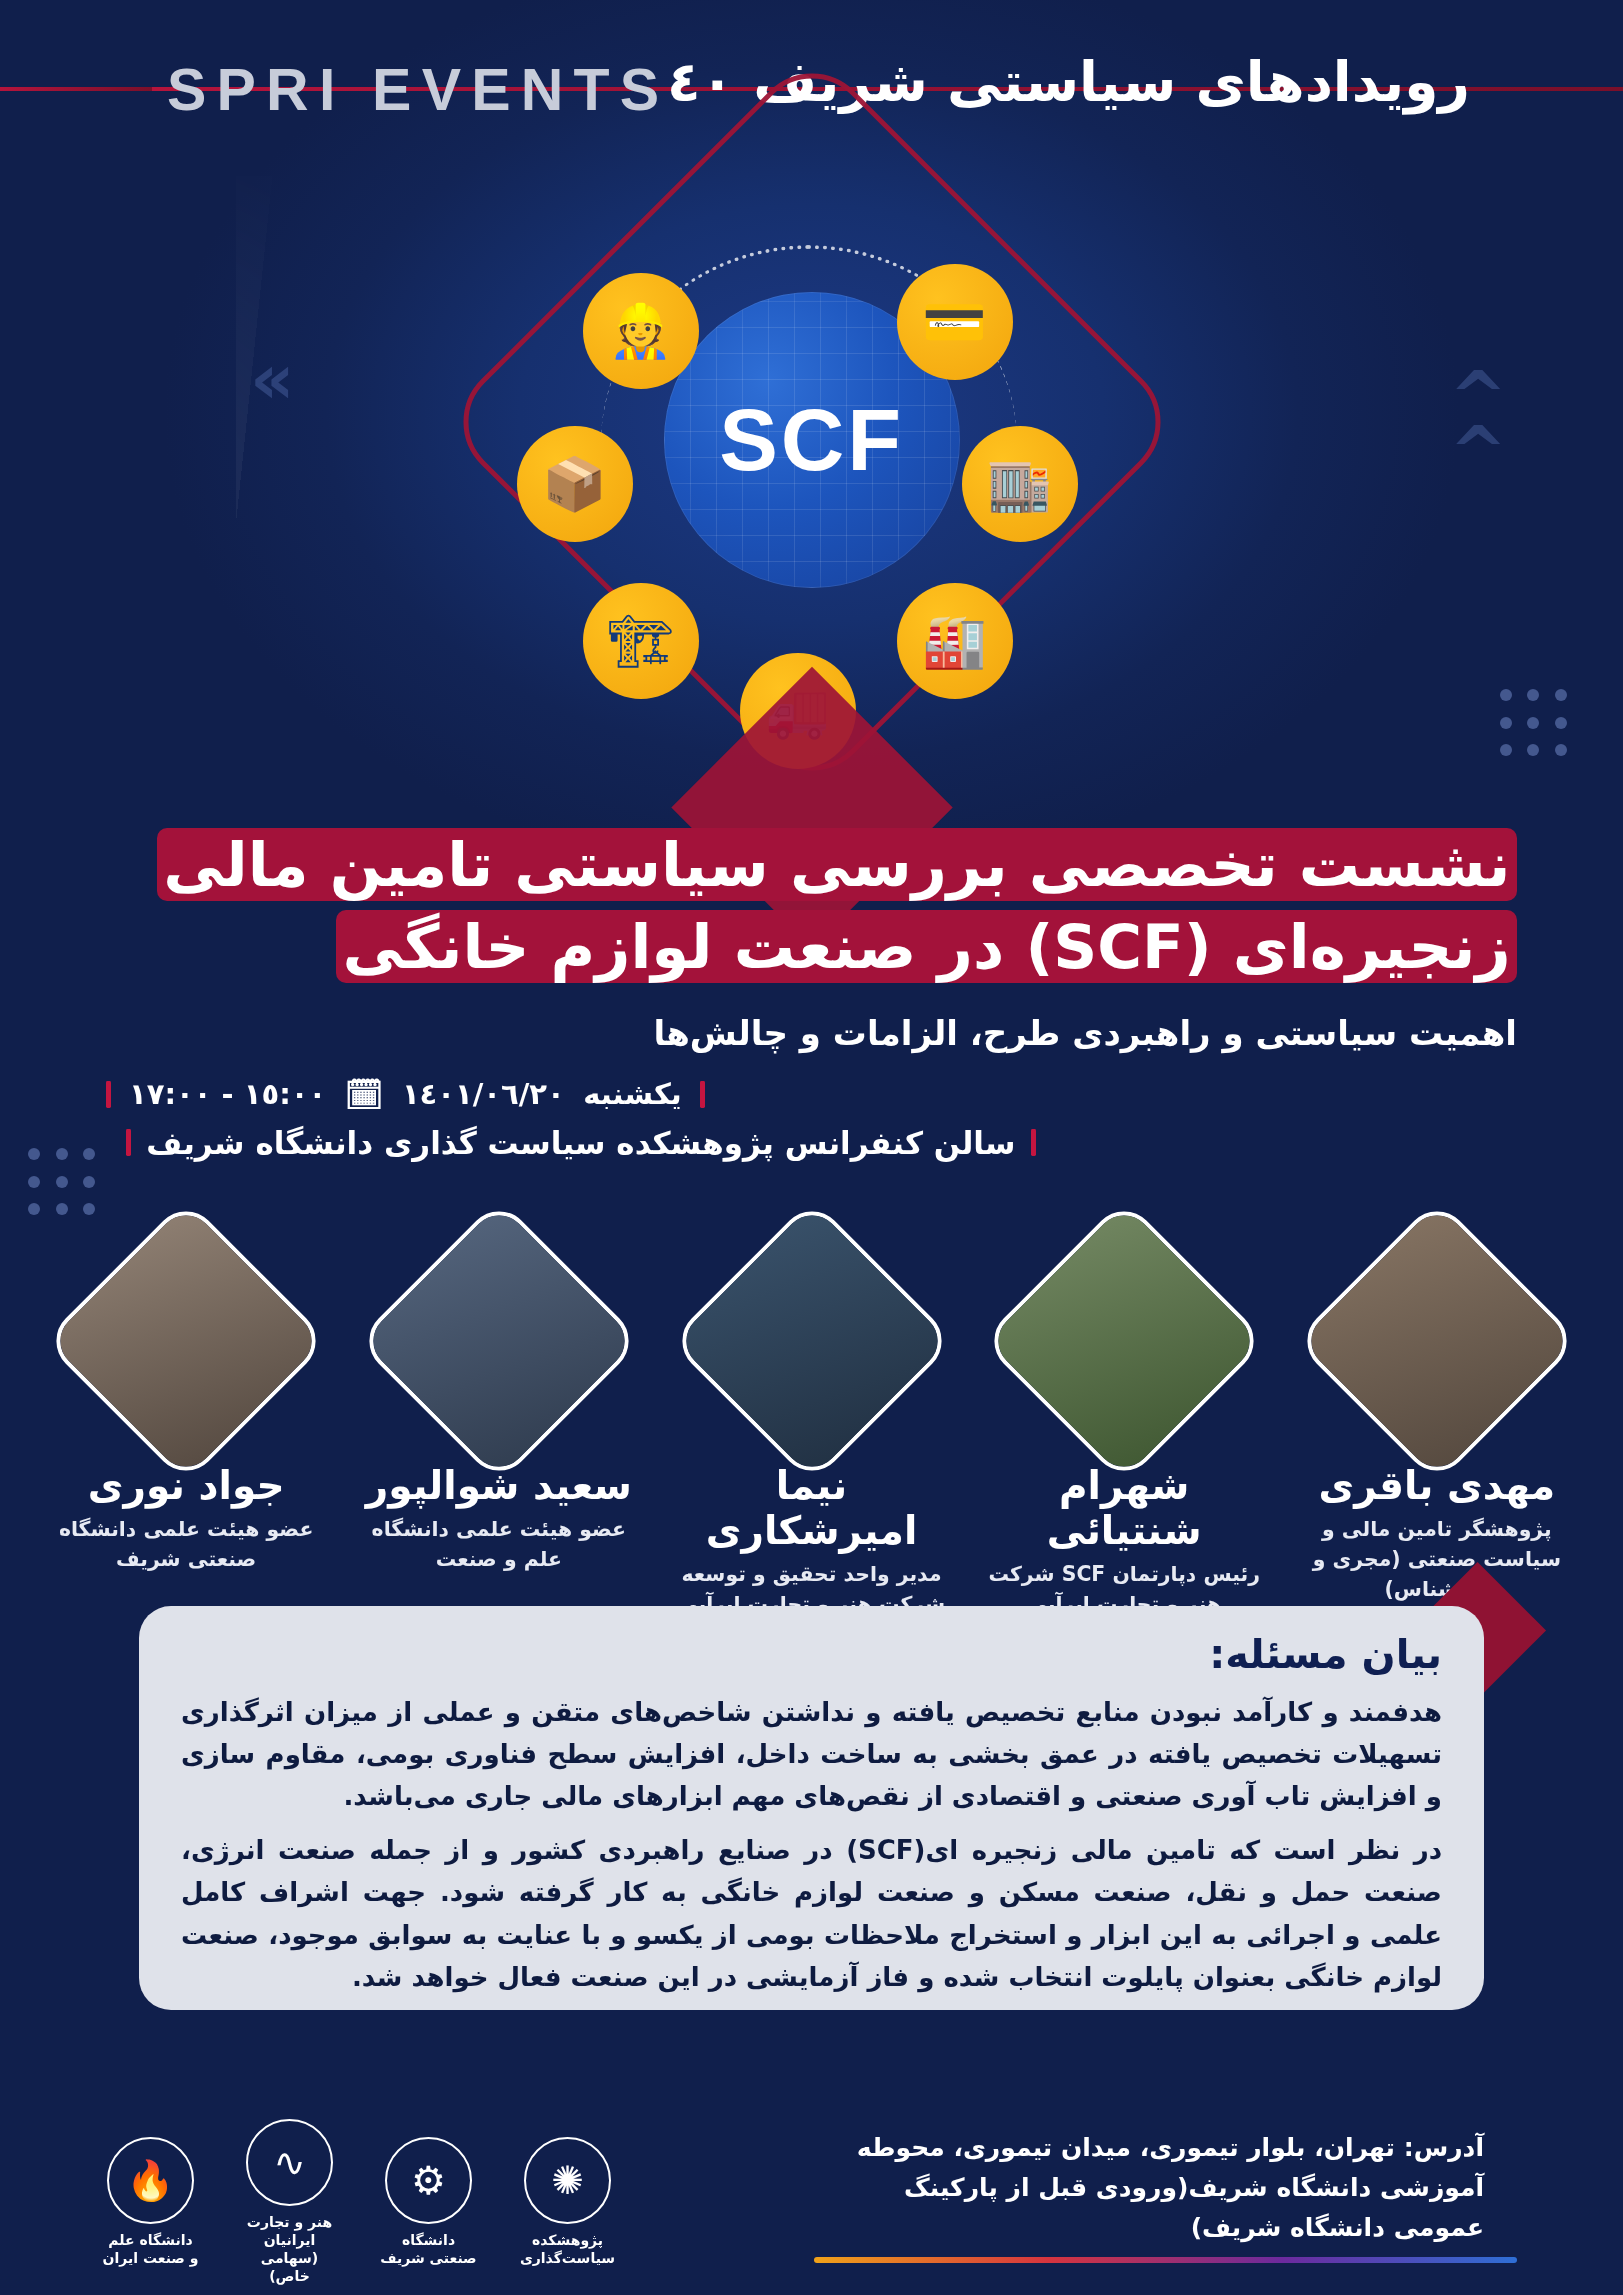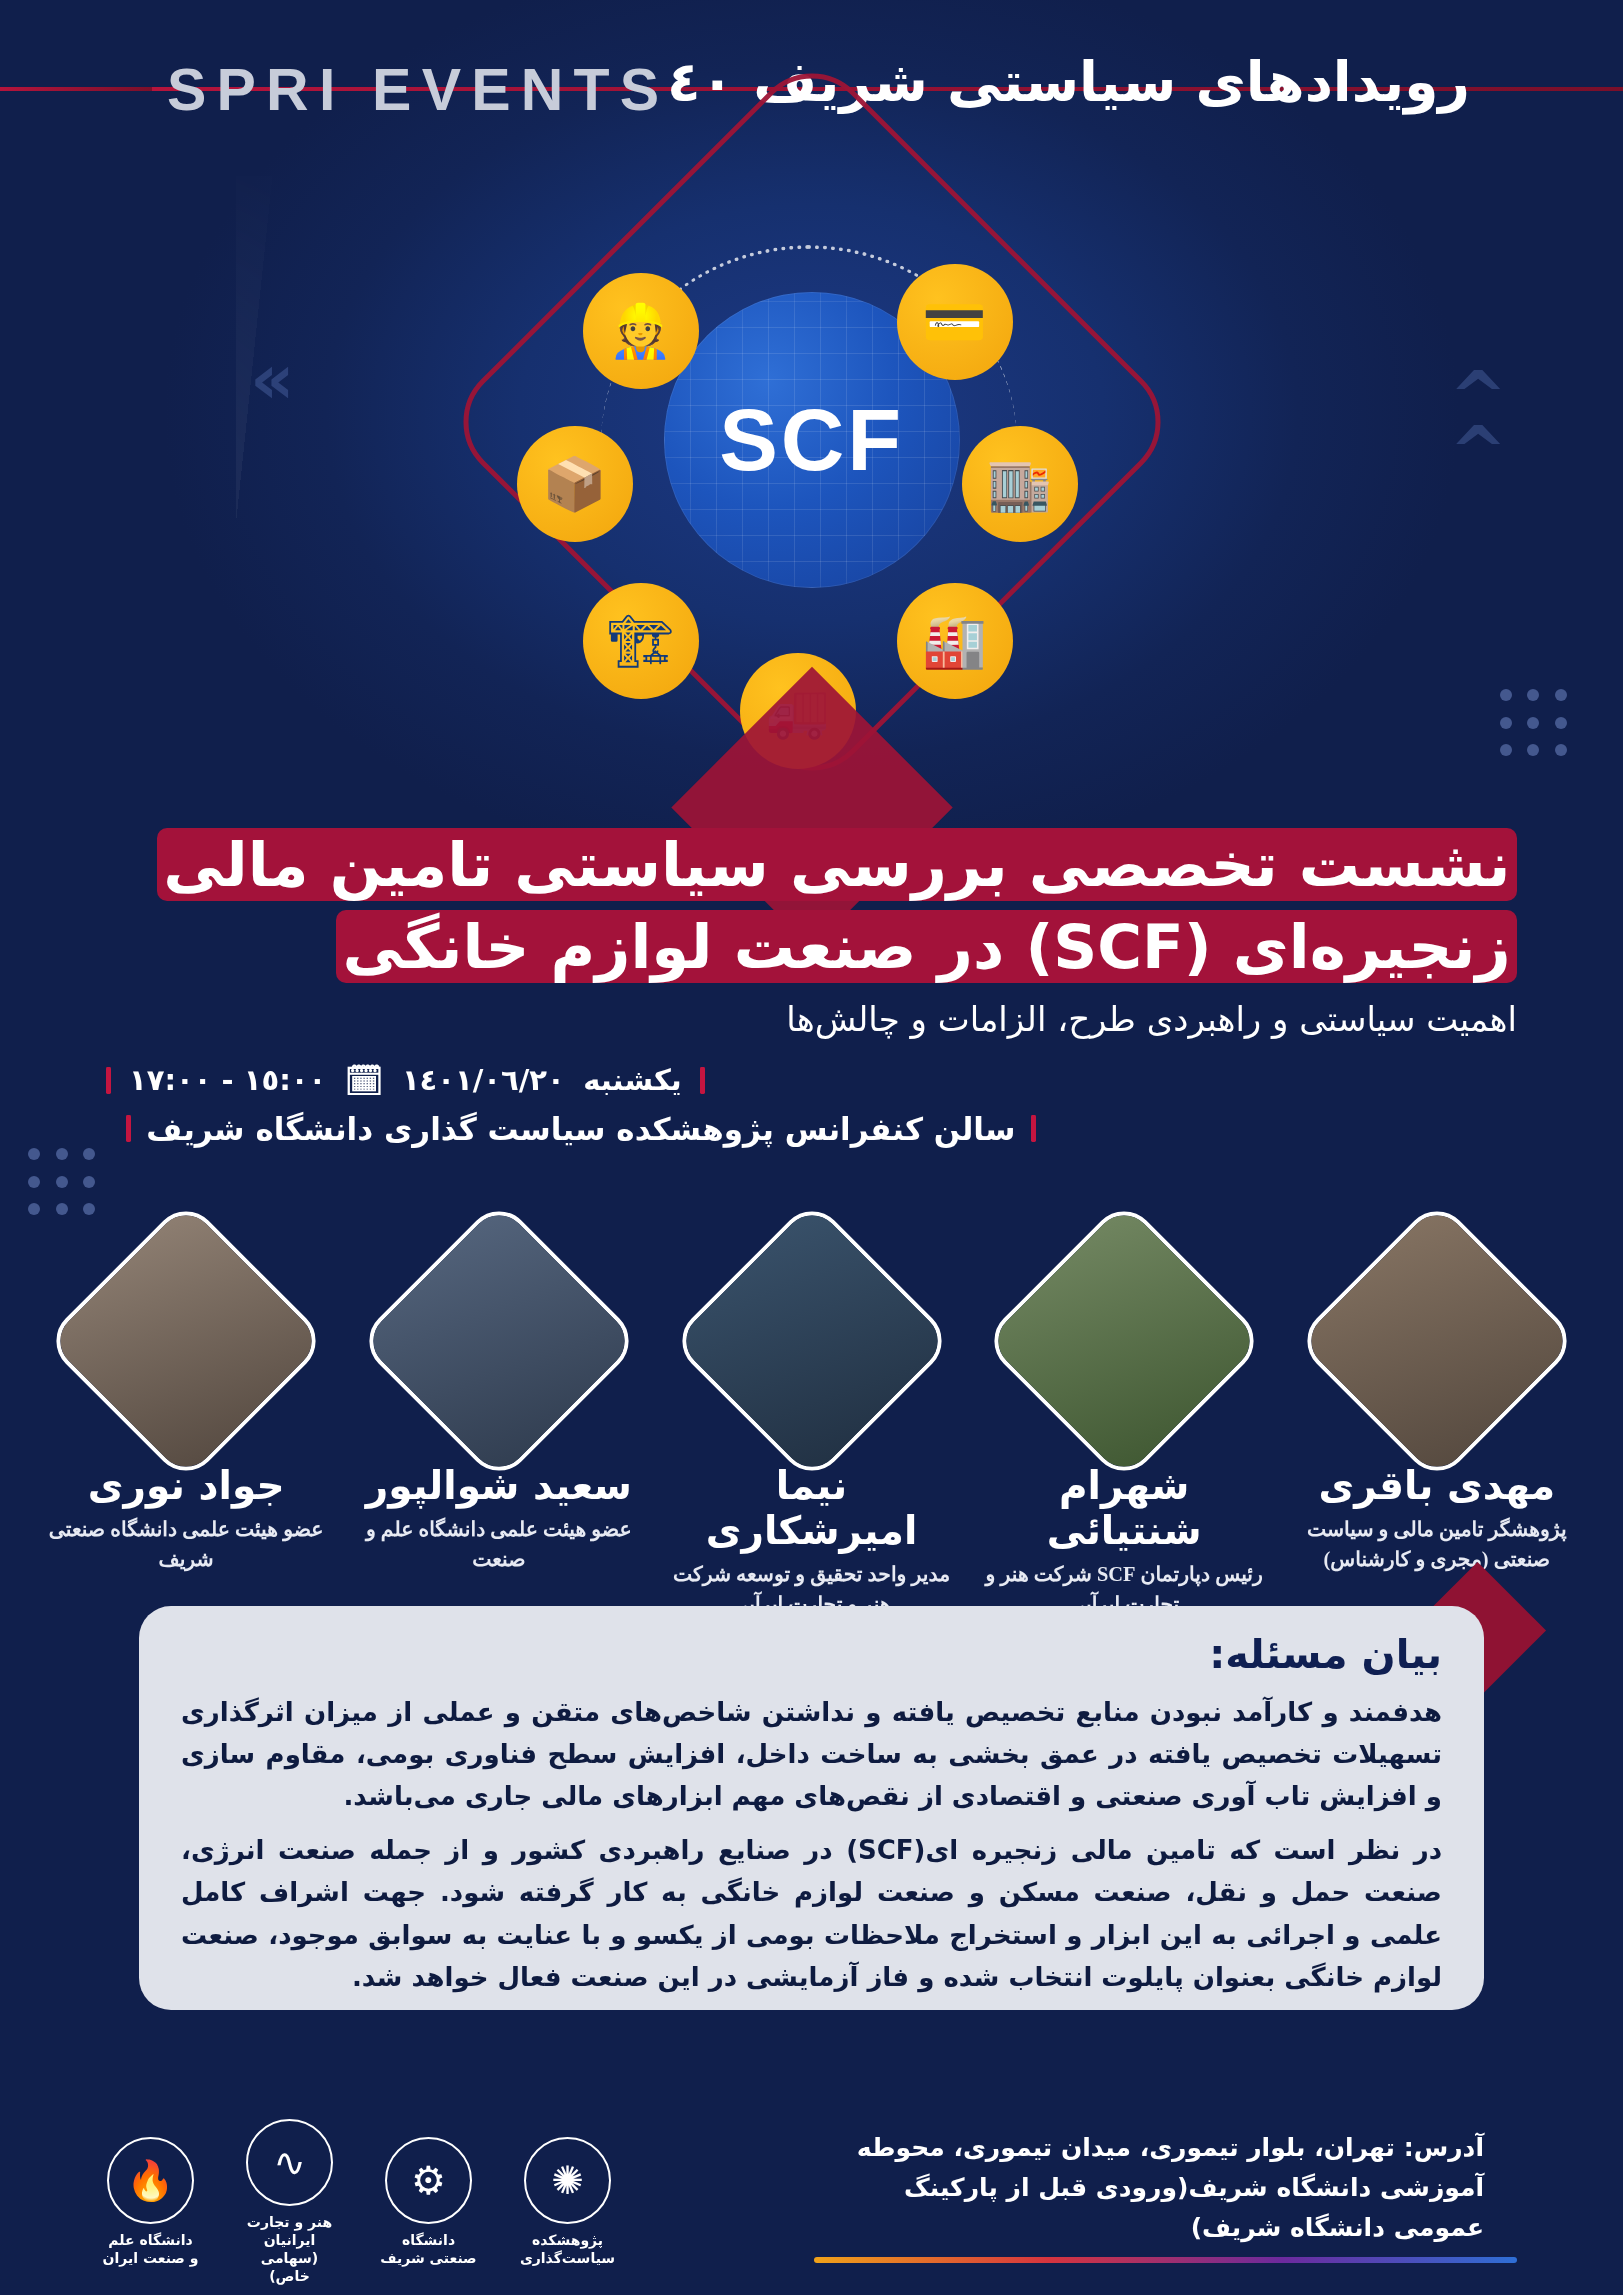--- a/index.html
+++ b/index.html
@@ -58,35 +58,35 @@
   .n7{left:333px;top:514px}
   .dotted-arc{position:absolute;left:194px;top:106px;width:416px;height:194px;
     border-top:4.6px dotted rgba(255,255,255,.75);border-radius:50%/100% 100% 0 0;}
   .redblock{position:absolute;left:50%;transform:translateX(-50%) rotate(45deg);
     bottom:-65px;width:199px;height:199px;background:#9d1436;opacity:.92;}
 
   
   .title-wrap{position:absolute;top:824px;right:0;left:0;text-align:right;padding:0 106px;}
   .title{font-size:61px;line-height:1.35;font-weight:700;color:#fff;}
   .title .hl{background:#a3123a;padding:0.9px 6.5px;border-radius:10px;box-decoration-break:clone;-webkit-box-decoration-break:clone;}
-  .subtitle{margin-top:10px;font-size:34px;font-weight:400;color:#ffffff;}
+  .subtitle{margin-top:24px;font-size:34px;font-weight:700;color:#ffffff;}
 
   .meta{margin-top:24px;display:flex;justify-content:flex-end;align-items:center;gap:18.5px;font-size:29px;color:#fff;font-weight:700;}
   .tick{display:inline-block;width:4.6px;height:27px;background:#c41540;border-radius:1.4px;}
   .cal{font-size:30.5px;}
   .place{margin-top:13px;display:flex;justify-content:flex-end;align-items:center;gap:15.7px;font-size:31px;color:#fff;font-weight:700;padding-left:20px;}
 
   
   .speakers{position:absolute;top:1240px;left:0;right:0;display:flex;justify-content:center;gap:16.7px;padding:0 18.5px;}
   .sp{width:296px;text-align:center;}
   .ph{position:relative;width:194px;height:194px;margin:0 auto;transform:rotate(45deg);
     border-radius:32px;overflow:hidden;border:4.2px solid #ffffff;}
   .ph .inner{position:absolute;inset:0;transform:rotate(-45deg) scale(1.45);}
   .nm{margin-top:21px;font-size:39px;font-weight:700;color:#fff;}
-  .rl{margin-top:7.4px;font-size:20.4px;line-height:1.45;color:#e7eaf3;font-weight:700;font-family:Liberation Serif, serif;}
+  .rl{margin-top:7.4px;font-size:20.4px;line-height:1.45;color:#e7eaf3;font-weight:700;}
 
   
   .card{position:absolute;left:139px;right:139px;top:1606px;height:404px;
     background:#dfe2ea;border-radius:32px;padding:25px 42px 28px;box-sizing:border-box;}
   .card h3{margin:0 0 14px;font-size:40px;font-weight:700;color:#0f1f52;text-align:right;}
   .card p{margin:0 0 12px;font-size:26px;line-height:1.62;color:#0e1b40;text-align:justify;font-weight:700;}
   .corner{position:absolute;left:-14px;bottom:-4.6px;width:148px;height:148px;background:#8f1233;
     transform:rotate(45deg);border-radius:8.3px;z-index:-1;}
   .corner2{position:absolute;right:97px;top:1582px;width:97px;height:97px;background:#8f1233;transform:rotate(45deg);}
 

